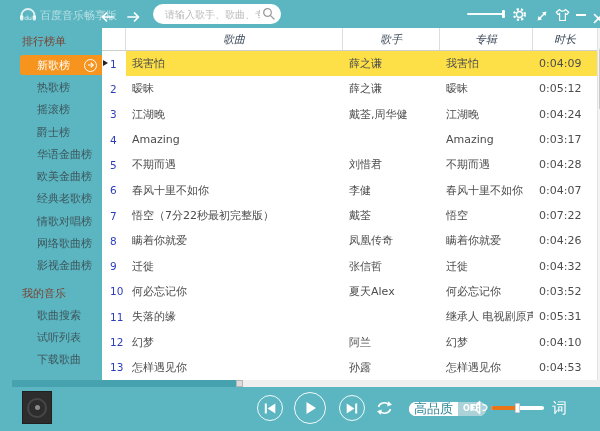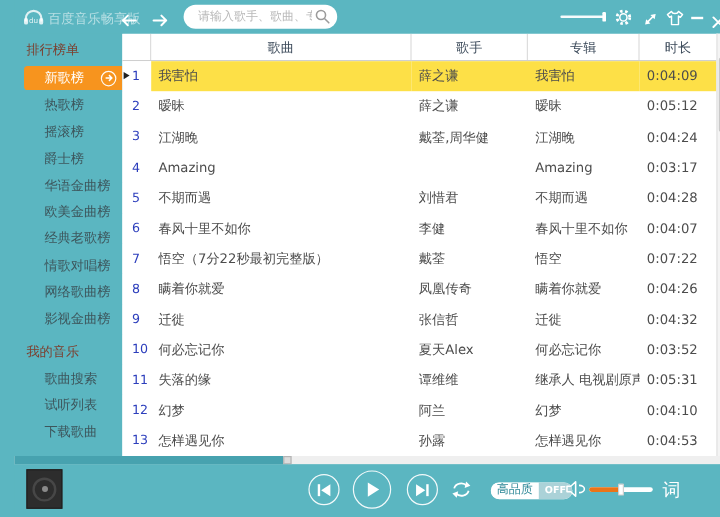--- a/index.html
+++ b/index.html
@@ -32,21 +32,21 @@
   .side-title{color:#7c4030;padding:4px 0 4px 10px;white-space:nowrap;}
   .side-title.second{margin-top:4px;}
   .side-item{height:22.3px;line-height:22.3px;padding-left:25px;color:#3d565c;white-space:nowrap;cursor:pointer;}
   .side-item.active{margin-left:8px;padding-left:17px;height:20px;line-height:20px;background:#f7941e;color:#fff;border-radius:3px 0 0 3px;position:relative;margin-top:2px;margin-bottom:2px;font-family:Liberation Serif, serif;}
   .go-chip{position:absolute;right:5px;top:3.5px;width:13px;height:13px;box-sizing:border-box;border:1px solid rgba(255,255,255,.95);border-radius:50%;display:flex;align-items:center;justify-content:center;}
 
   
   .content{flex:1;min-width:0;background:#fff;display:flex;}
   .table{flex:1;min-width:0;display:flex;flex-direction:column;}
   .thead{height:22px;flex:none;display:flex;border-bottom:1px solid #cfcfcf;background:#fff;}
-  .th{font-size:11px;color:#3c4a5a;display:flex;align-items:center;justify-content:center;border-right:1px solid #ddd;box-sizing:border-box;}
+  .th{font-size:11px;color:#3c4a5a;display:flex;align-items:center;justify-content:center;border-right:1px solid #ddd;box-sizing:border-box;font-style:italic;}
   .th-num{width:24px;flex:none;}
   .th-song{flex:1;min-width:0;}
   .th-singer{width:97px;flex:none;}
   .th-album{width:93px;flex:none;}
   .th-dur{width:64px;flex:none;border-right:none;}
   .tbody{flex:1;display:flex;flex-direction:column;min-height:0;}
   .trow{flex:1;display:flex;position:relative;cursor:pointer;}
   .c{display:flex;align-items:center;font-size:11px;color:#4c4c4c;overflow:hidden;white-space:nowrap;box-sizing:border-box;}
   .c-num{width:24px;flex:none;padding-left:8px;color:#2c3ebc;font-size:10.5px;background:#fff;}
   .c-song{flex:1;min-width:0;padding-left:6px;}
@@ -75,21 +75,21 @@
   .bottombar{height:44px;flex:none;position:relative;background:#5bb6c1;}
   .album{position:absolute;left:10px;top:4px;width:30px;height:33px;background:#2d2d2d;border:1px solid #202020;box-sizing:border-box;display:flex;align-items:center;justify-content:center;}
   .disc{width:20px;height:20px;border-radius:50%;border:2px solid #474747;box-sizing:border-box;display:flex;align-items:center;justify-content:center;}
   .disc-center{width:5px;height:5px;border-radius:50%;background:#8a8a8a;}
   .ctl{position:absolute;border:1.5px solid rgba(255,255,255,.92);border-radius:50%;box-sizing:border-box;display:flex;align-items:center;justify-content:center;cursor:pointer;background:transparent;}
   .ctl-prev{left:245px;top:8px;width:26px;height:26px;}
   .ctl-play{left:282px;top:5px;width:32px;height:32px;}
   .ctl-next{left:327px;top:8px;width:26px;height:26px;}
   .ctl-loop{position:absolute;left:363px;top:13px;cursor:pointer;}
   .quality{position:absolute;left:397px;top:15px;height:14px;border-radius:7px;display:flex;overflow:hidden;cursor:pointer;background:#fff;}
-  .q-label{background:#fff;color:#2e8897;font-size:10px;line-height:14px;padding:0 5px;white-space:nowrap;}
+  .q-label{background:#fff;color:#2e8897;font-size:13px;line-height:14px;padding:0 5px;white-space:nowrap;}
   .q-state{background:#abd2d8;color:#fff;font-size:8px;font-weight:bold;line-height:14px;padding:0 5px;}
   .speaker{position:absolute;left:459px;top:13px;cursor:pointer;}
   .voltrack{position:absolute;left:479px;top:19px;width:53px;height:4px;background:#fff;border-radius:2px;}
   .volfill{position:absolute;left:0;top:0;bottom:0;background:#ea7418;border-radius:2px;}
   .volhandle{position:absolute;top:-3px;width:5px;height:10px;margin-left:-2px;background:#fff;border:1px solid #cfcfcf;box-sizing:border-box;border-radius:1px;cursor:pointer;}
   .lyrics{position:absolute;left:540px;top:12px;font-size:15px;color:#fff;cursor:pointer;}
 </style>
 </head>
 <body>
 
@@ -262,21 +262,20 @@
           <div class="trow">
             <div class="c c-num">10</div>
             <div class="c c-song">何必忘记你</div>
             <div class="c c-singer">夏天Alex</div>
             <div class="c c-album">何必忘记你</div>
             <div class="c c-dur">0:03:52</div>
           </div>
           <div class="trow">
             <div class="c c-num">11</div>
             <div class="c c-song">失落的缘</div>
-            <div class="c c-singer">谭维维</div>
             <div class="c c-album">继承人 电视剧原声带</div>
             <div class="c c-dur">0:05:31</div>
           </div>
           <div class="trow">
             <div class="c c-num">12</div>
             <div class="c c-song">幻梦</div>
             <div class="c c-singer">阿兰</div>
             <div class="c c-album">幻梦</div>
             <div class="c c-dur">0:04:10</div>
           </div>

